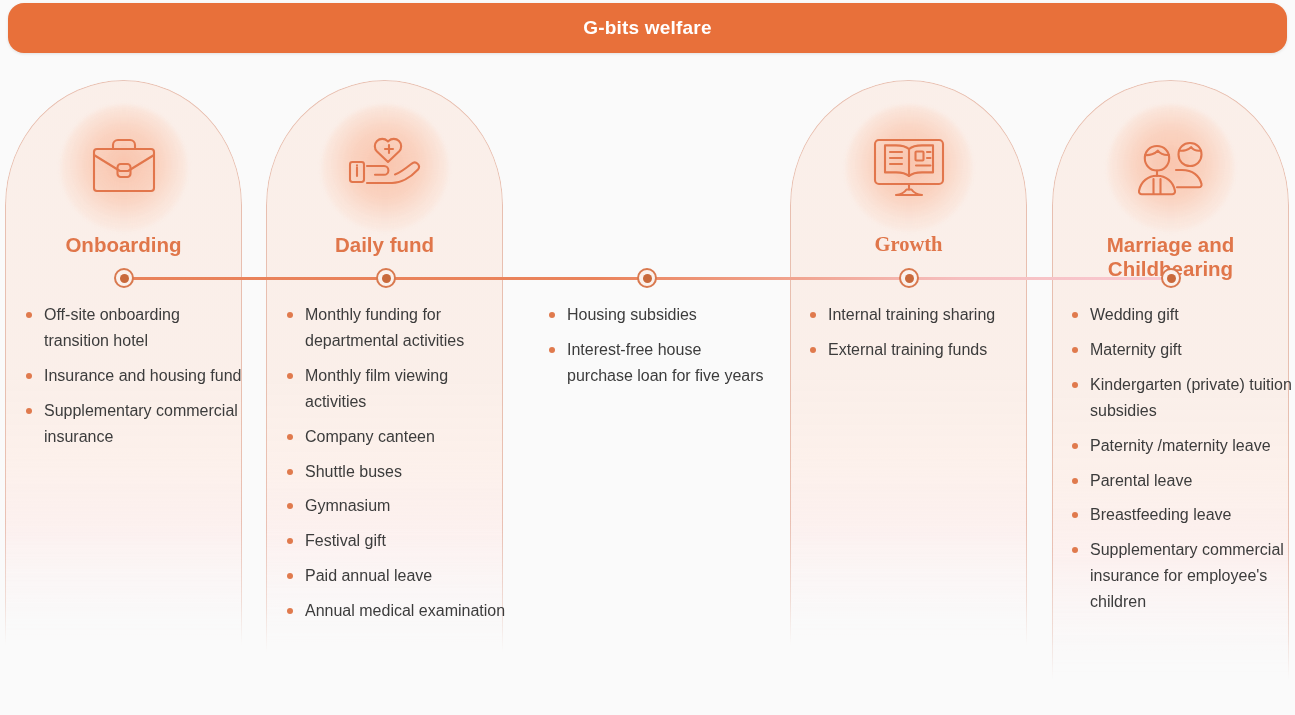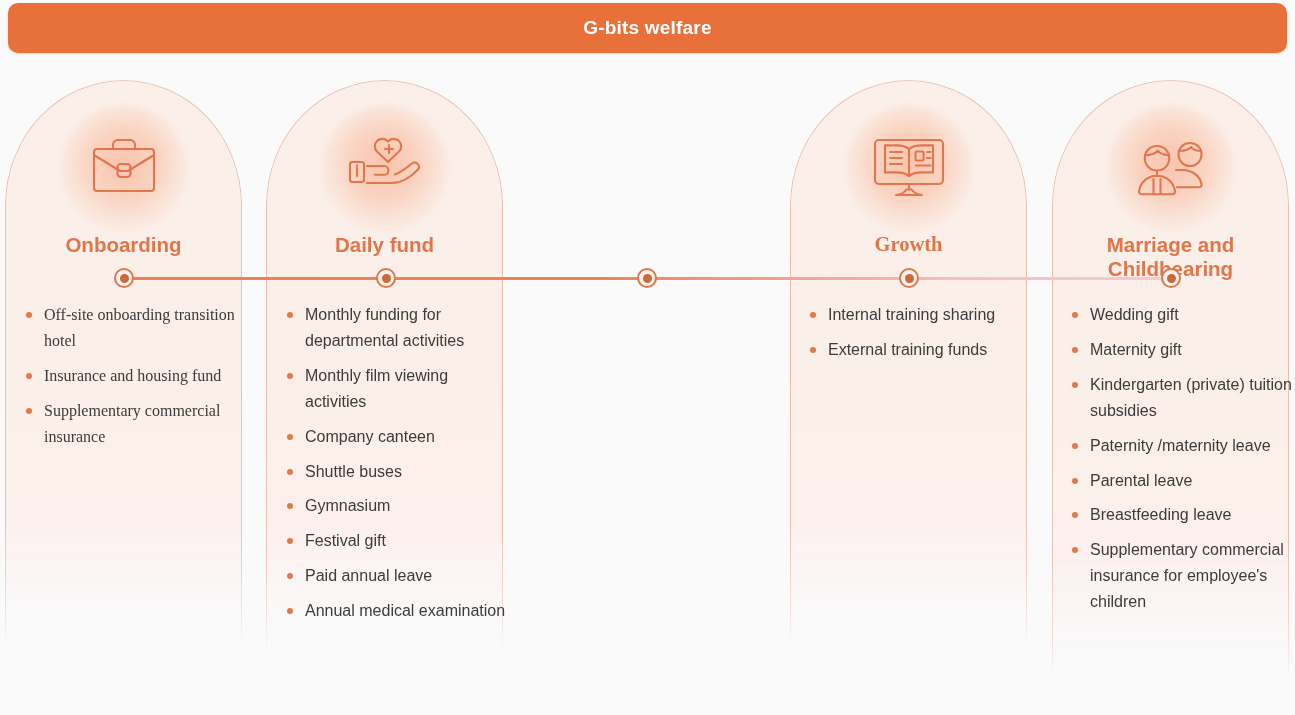--- a/index.html
+++ b/index.html
@@ -17,21 +17,21 @@
   }
 
   
   #header-banner {
     position: absolute;
     left: 8px;
     top: 3px;
     width: 1279px;
     height: 50px;
     background: #e8703a;
-    border-radius: 10px;
+    border-radius: 16px;
     display: flex;
     align-items: center;
     justify-content: center;
     box-shadow: 0 1px 3px rgba(0,0,0,0.10);
   }
   #header-title {
     color: #ffffff;
     font-size: 19px;
     font-weight: bold;
     letter-spacing: .2px;
@@ -152,21 +152,21 @@
   .dot.d3 { left:  909px; }
   .dot.d4 { left: 1171px; }
 
   
   .bullets {
     position: absolute;
     top: 240px;
     width: 225px;
     list-style: none;
   }
-  .bullets.b0 { left:  22px; font-family: Liberation Serif, serif; }
+  .bullets.b0 { left:  22px; }
   .bullets.b1 { left: 283px; }
   .bullets.b2 { left: 545px; }
   .bullets.b3 { left: 806px; }
   .bullets.b4 { left: 1068px; }
 
   .bullets li {
     position: relative;
     padding-left: 22px;
     margin-bottom: 9px;
     font-size: 16px;
@@ -271,20 +271,24 @@
   <ul class="bullets b1">
       <li>Monthly funding for departmental activities</li>
       <li>Monthly film viewing activities</li>
       <li>Company canteen</li>
       <li>Shuttle buses</li>
       <li>Gymnasium</li>
       <li>Festival gift</li>
       <li>Paid annual leave</li>
       <li>Annual medical examination</li>
     </ul>
+  <ul class="bullets b2">
+      <li>Housing subsidies</li>
+      <li>Interest-free house purchase loan for five years</li>
+    </ul>
   <ul class="bullets b3">
       <li>Internal training sharing</li>
       <li>External training funds</li>
     </ul>
   <ul class="bullets b4">
       <li>Wedding gift</li>
       <li>Maternity gift</li>
       <li>Kindergarten (private) tuition subsidies</li>
       <li>Paternity /maternity leave</li>
       <li>Parental leave</li>

